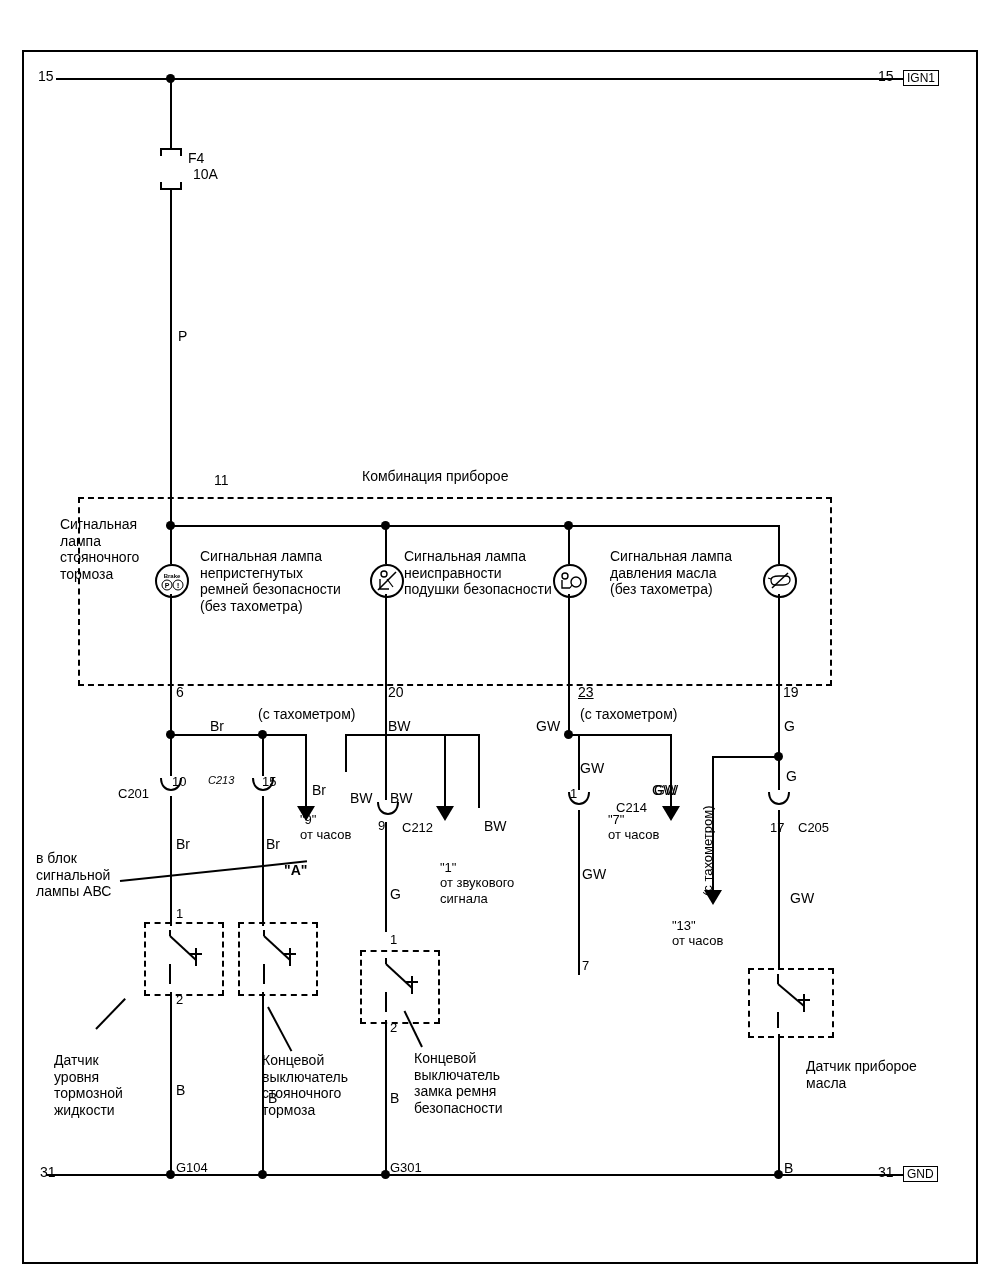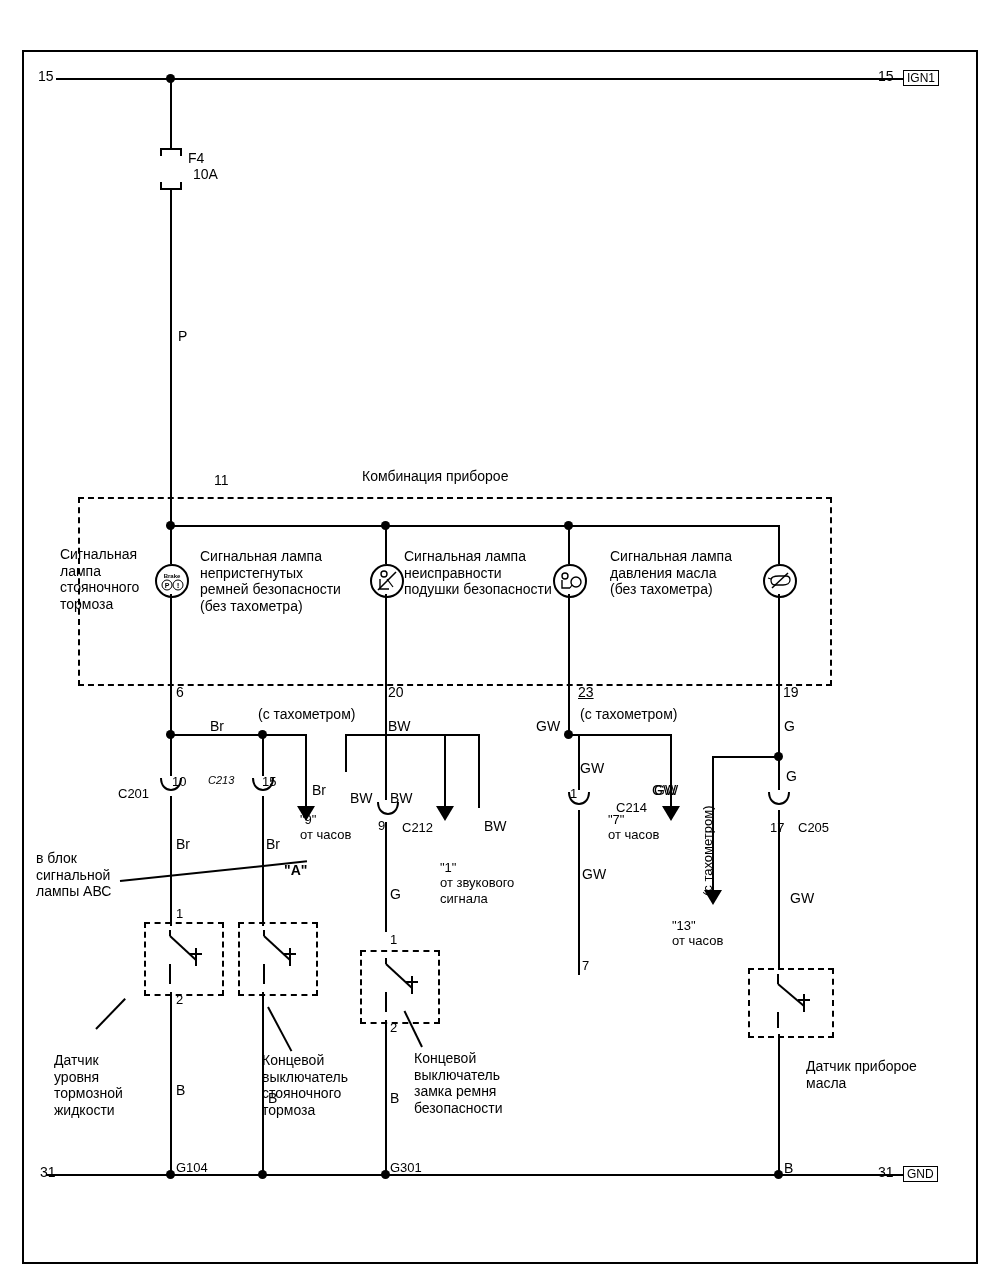--- a/index.html
+++ b/index.html
@@ -61,21 +61,21 @@
   <div class="lamp" style="left:155px;top:564px;">
     <svg width="28" height="28" viewBox="0 0 28 28">
         <text x="14" y="11" font-size="6" text-anchor="middle" font-family="Liberation Sans, sans-serif" font-weight="bold">Brake</text>
         <circle cx="9" cy="18" r="5" fill="none" stroke="#000" stroke-width="1"></circle>
         <text x="9" y="21" font-size="7" text-anchor="middle" font-family="Liberation Sans, sans-serif">P</text>
         <circle cx="20" cy="18" r="5" fill="none" stroke="#000" stroke-width="1"></circle>
         <text x="20" y="21" font-size="8" text-anchor="middle" font-family="Liberation Sans, sans-serif">!</text>
       </svg>
   </div>
   <div class="ln v" style="left:170px;top:594px;height:140px;"></div>
-  <div class="tt" style="left:60px;top:546px;">Сигнальная
+  <div class="tt" style="left:60px;top:516px;">Сигнальная
 лампа
 стояночного
 тормоза</div>
   <div class="tt" style="left:176px;top:684px;">6</div>
 
   <div class="ln v" style="left:385px;top:525px;height:39px;"></div>
   <div class="lamp" style="left:370px;top:564px;">
     <svg width="28" height="28" viewBox="0 0 28 28">
         <circle cx="11" cy="7" r="3" fill="none" stroke="#000" stroke-width="1.4"></circle>
         <path d="M7 12 L7 22 L16 22" fill="none" stroke="#000" stroke-width="1.4"></path>

